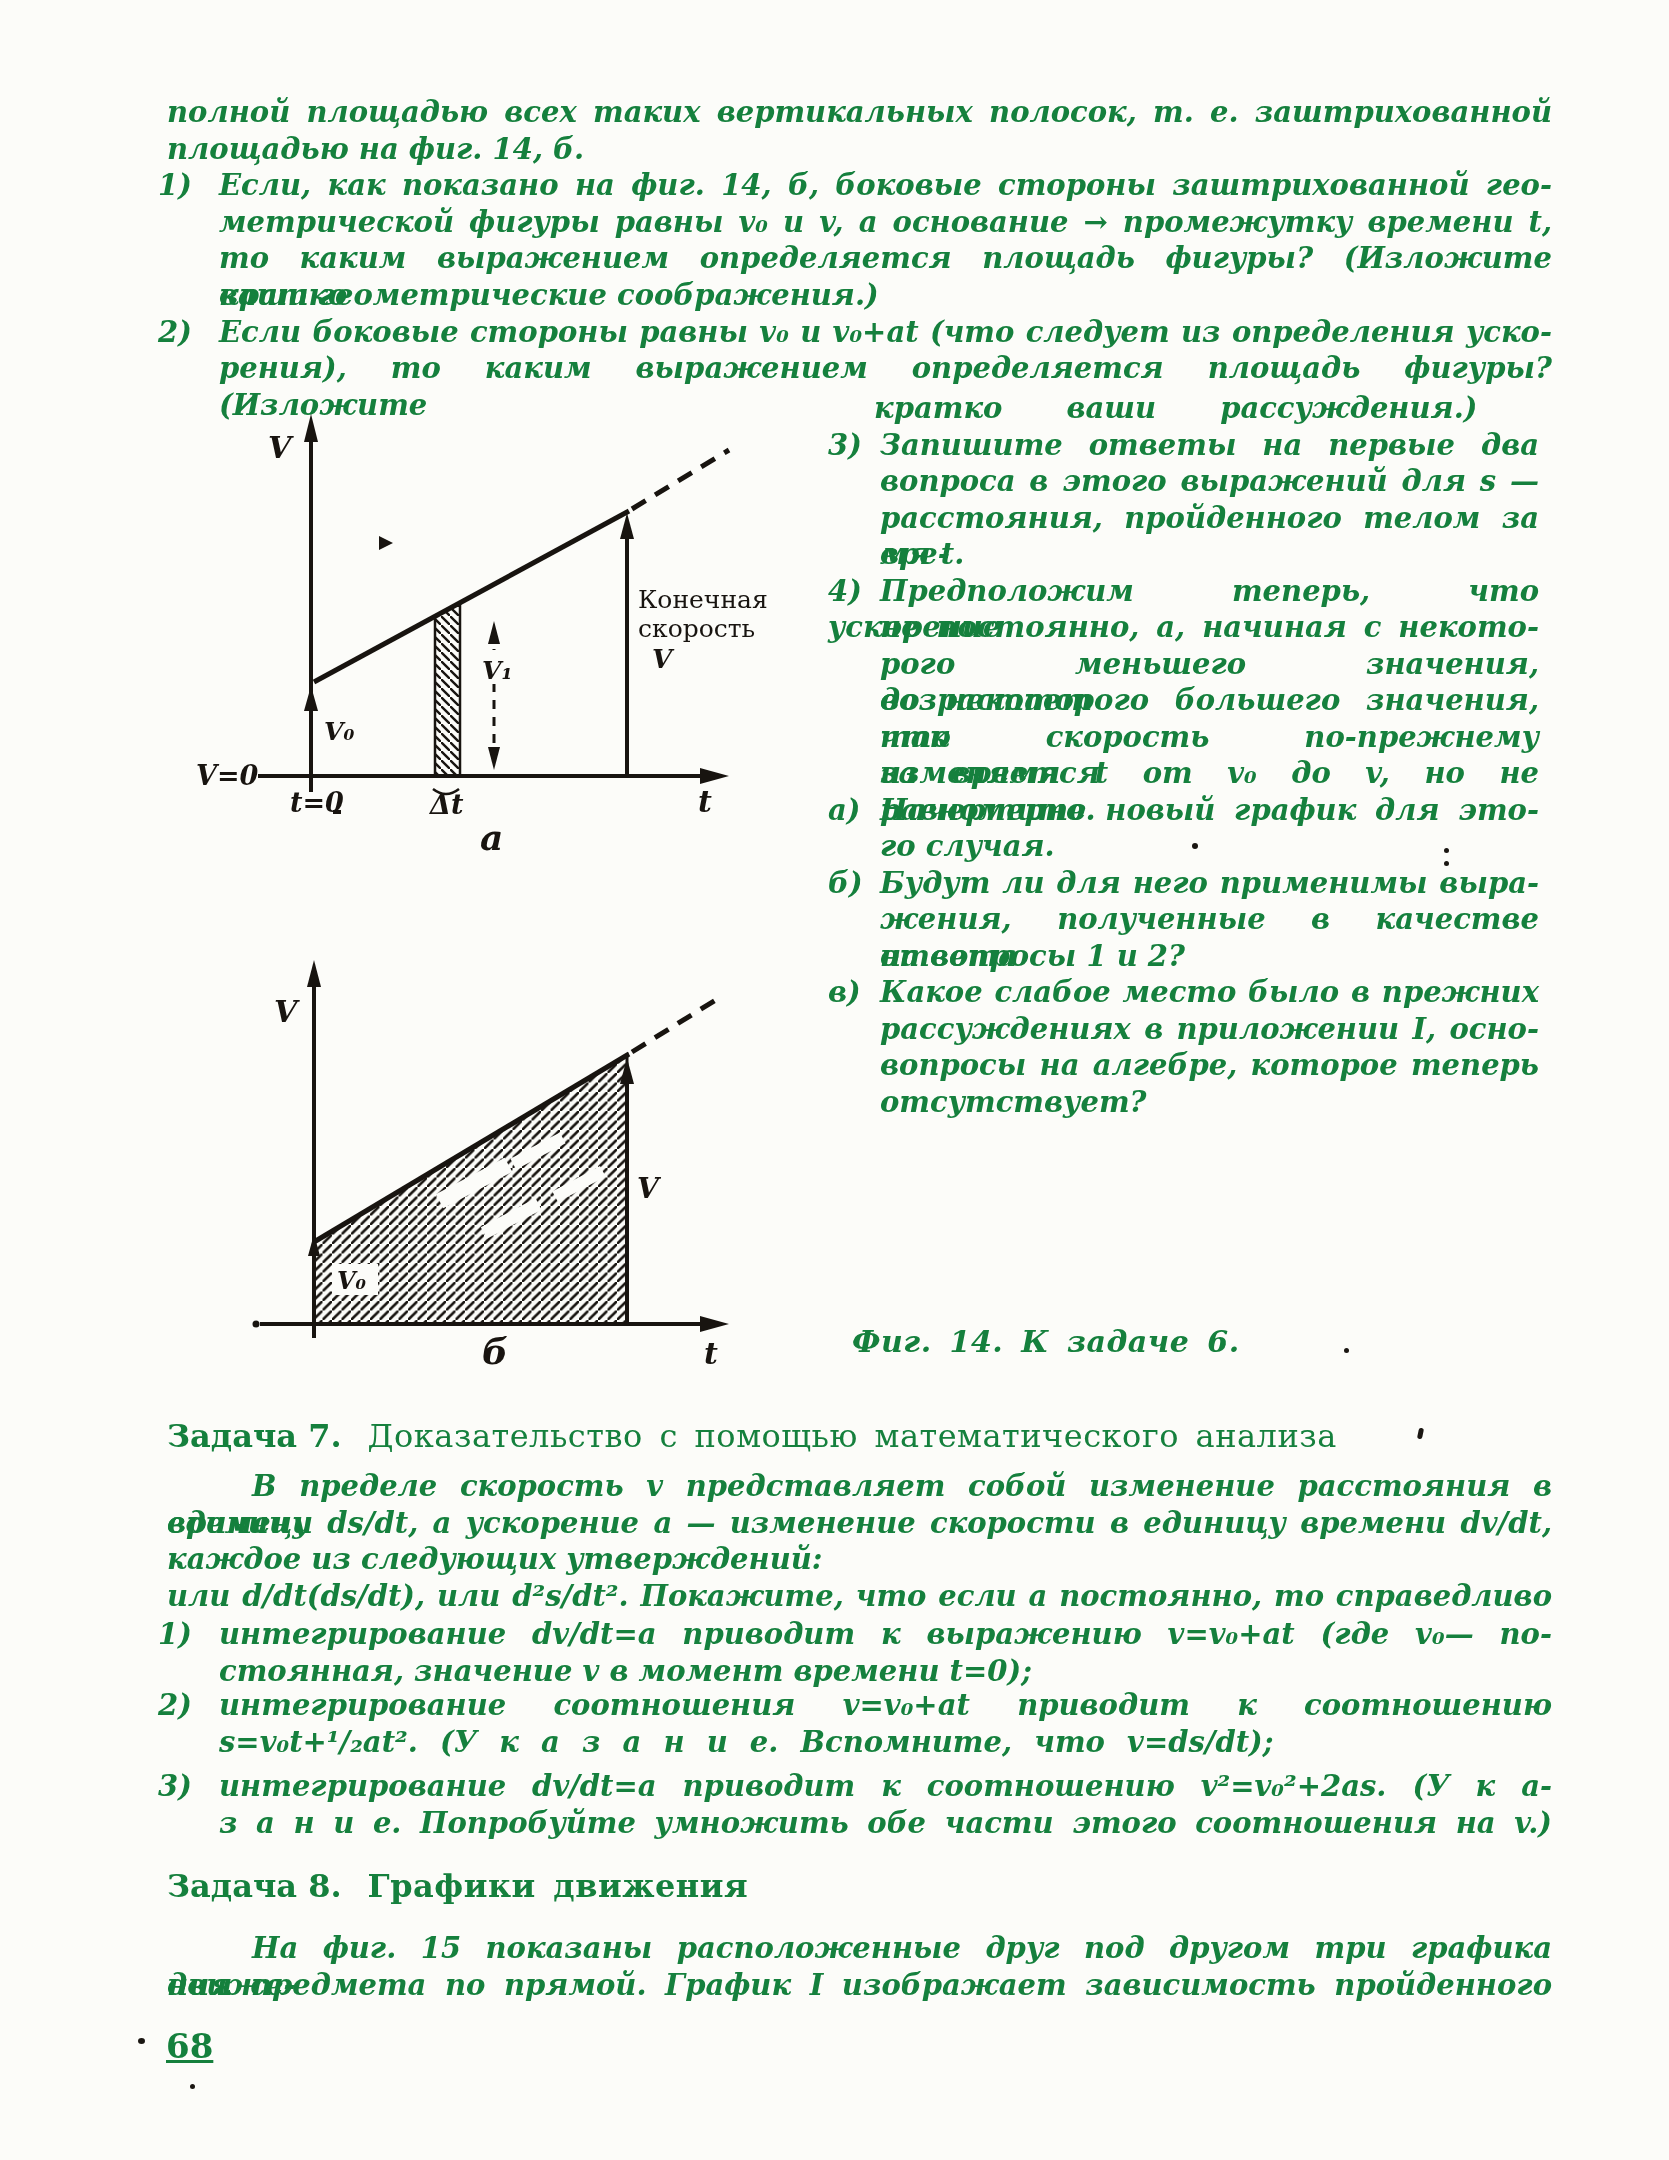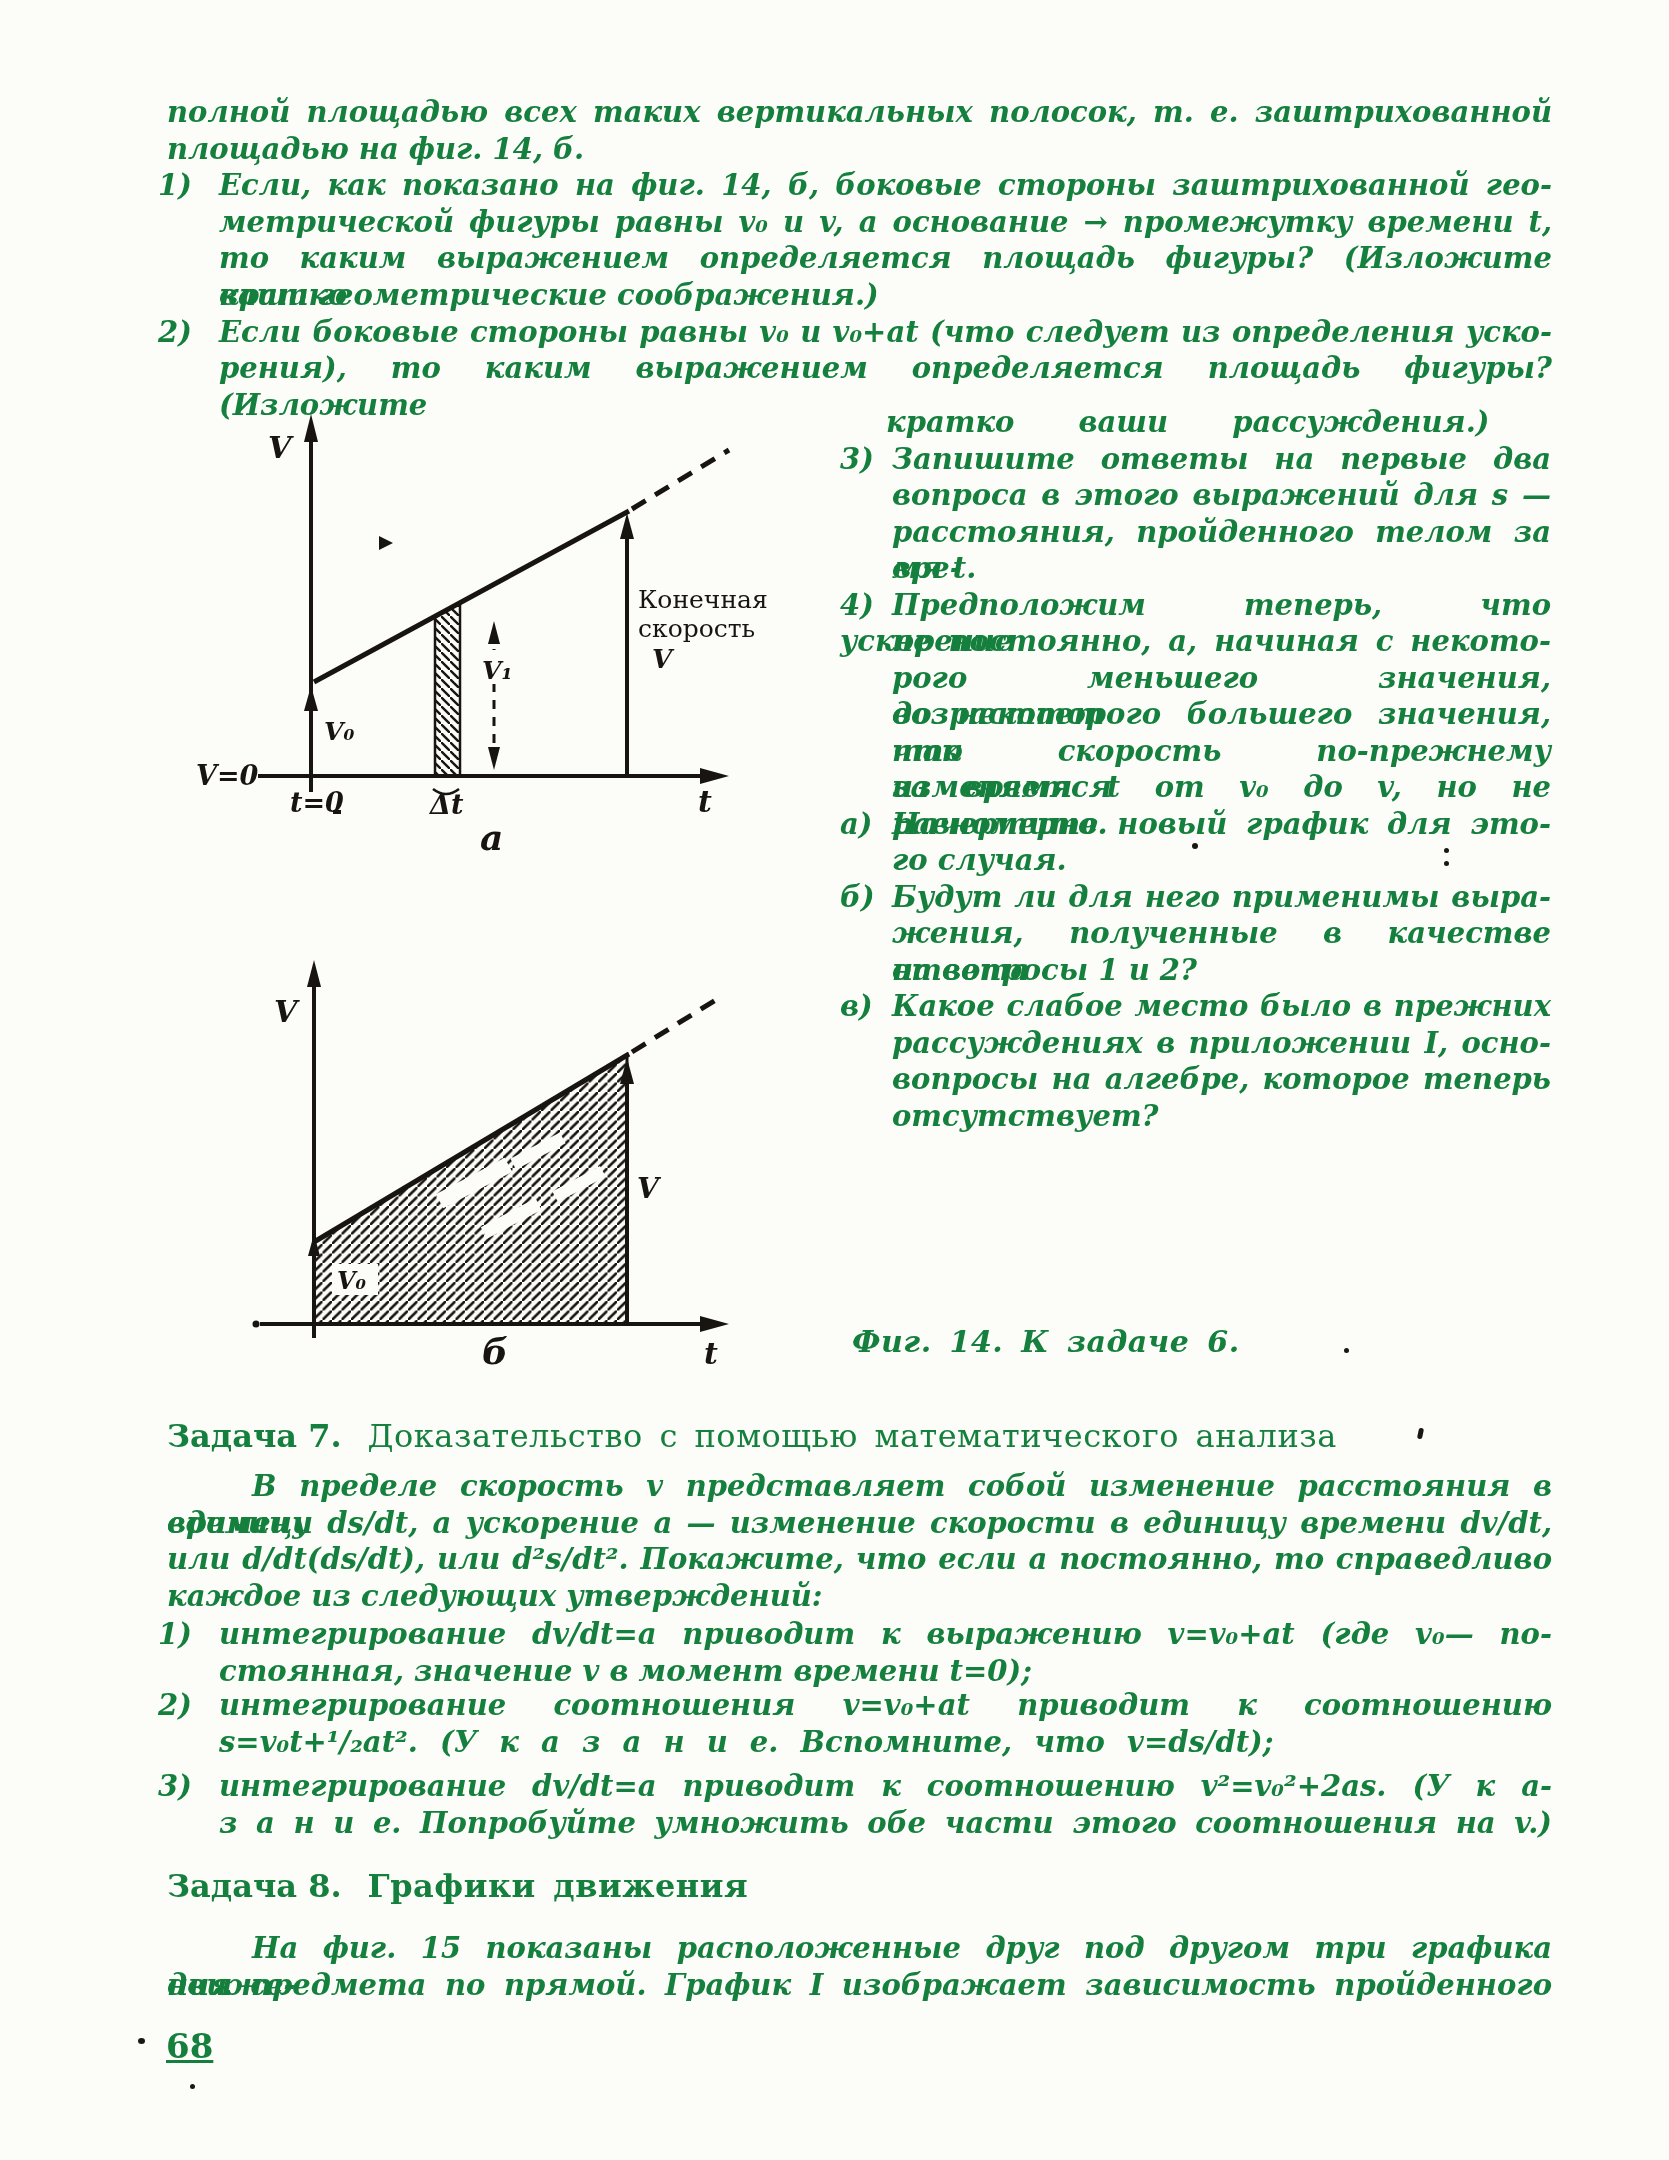--- a/index.html
+++ b/index.html
@@ -8,21 +8,21 @@
     font-family:"DejaVu Serif",serif;font-style:italic;font-weight:700;
     color:#15803d;overflow:hidden;
   }
   .blk{position:absolute;}
   .ln{line-height:36.6px;height:36.6px;}
   .j{text-align:justify;text-align-last:justify;}
   .ind{padding-left:52px;}
   .mk{display:inline-block;width:61px;margin-left:-9px;}
   .mk2{display:inline-block;width:52px;}
   .intro{left:167px;top:94px;width:1385px;font-size:29px;}
-  .rcol{left:828px;top:404px;width:711px;font-size:29px;margin-left:12px;}
+  .rcol{left:828px;top:390px;width:711px;font-size:29px;}
   .rcol .ln{line-height:36.5px;height:36.5px;}
   .krlead{padding-left:46px;word-spacing:54px;}
   .head{left:167px;font-size:32px;font-style:normal;white-space:nowrap;}
   .head .hlabel{font-weight:700;margin-right:26px;}
   .head .htitle{font-weight:400;letter-spacing:.5px;word-spacing:6px;}
   .para{left:167px;width:1385px;font-size:29px;}
   .pind{text-indent:85px;}
   .wsp{word-spacing:12px;}
   .figcap{left:852px;top:1324px;font-size:30px;word-spacing:7px;letter-spacing:.5px;white-space:nowrap;}
   .pagenum{left:166px;top:2026px;font-size:34px;font-style:normal;font-weight:700;text-decoration:underline;}
@@ -150,22 +150,22 @@
   </svg>
 
   <div class="blk figcap">Фиг. 14. К задаче 6.</div>
 
   <div class="blk head" style="top:1417px;">
     <span class="hlabel">Задача 7.</span><span class="htitle">Доказательство с помощью математического анализа</span>
   </div>
   <div class="blk para" style="top:1468px;">
     <div class="ln j pind">В пределе скорость v представляет собой изменение расстояния в единицу</div>
     <div class="ln j">времени ds/dt, а ускорение a — изменение скорости в единицу времени dv/dt,</div>
+    <div class="ln">каждое из следующих утверждений:</div>
     <div class="ln j">или d/dt(ds/dt), или d²s/dt². Покажите, что если a постоянно, то справедливо</div>
-    <div class="ln">каждое из следующих утверждений:</div>
   </div>
   <div class="blk para" style="top:1616px;">
     <div class="ln j"><span class="mk">1)</span><span>интегрирование dv/dt=a приводит к выражению v=v₀+at (где v₀— по-</span></div>
     <div class="ln ind">стоянная, значение v в момент времени t=0);</div>
   </div>
   <div class="blk para" style="top:1687px;">
     <div class="ln j"><span class="mk">2)</span><span>интегрирование соотношения v=v₀+at приводит к соотношению</span></div>
     <div class="ln ind wsp">s=v₀t+¹/₂at². (У к а з а н и е. Вспомните, что v=ds/dt);</div>
   </div>
   <div class="blk para" style="top:1768px;">

